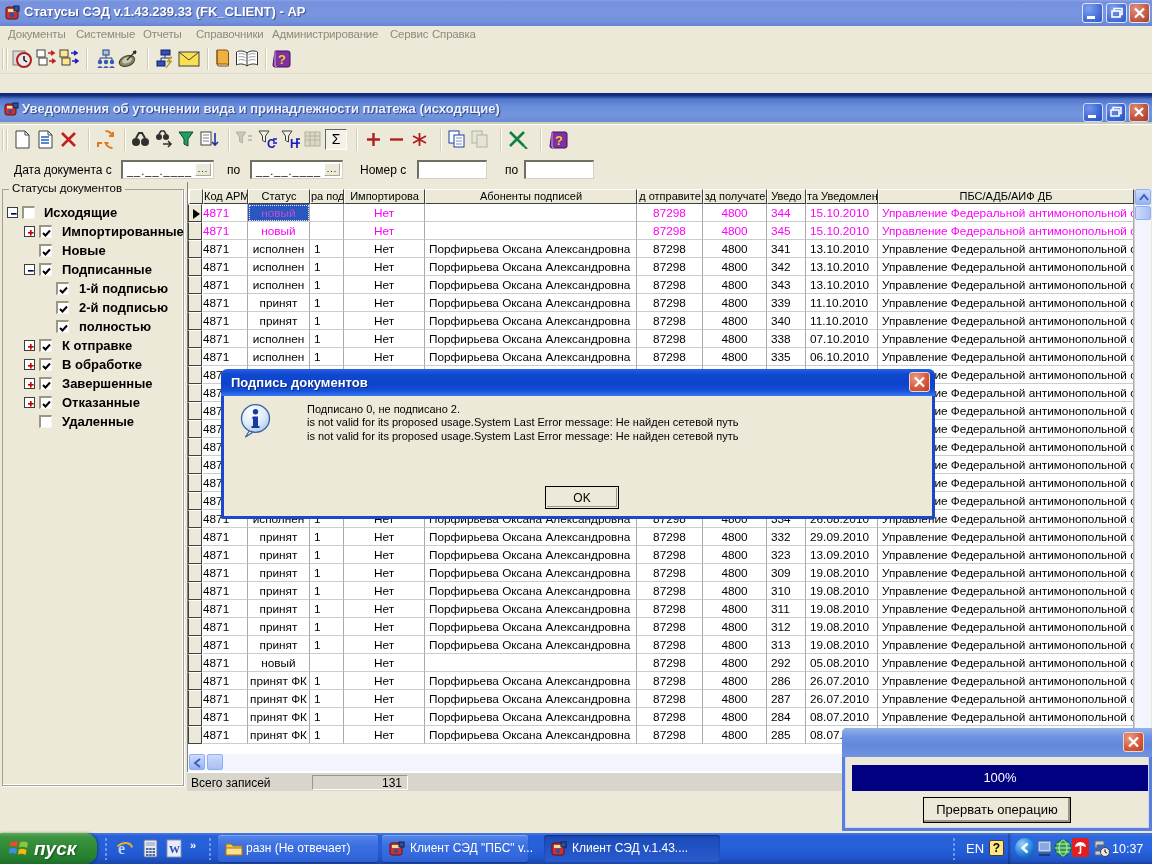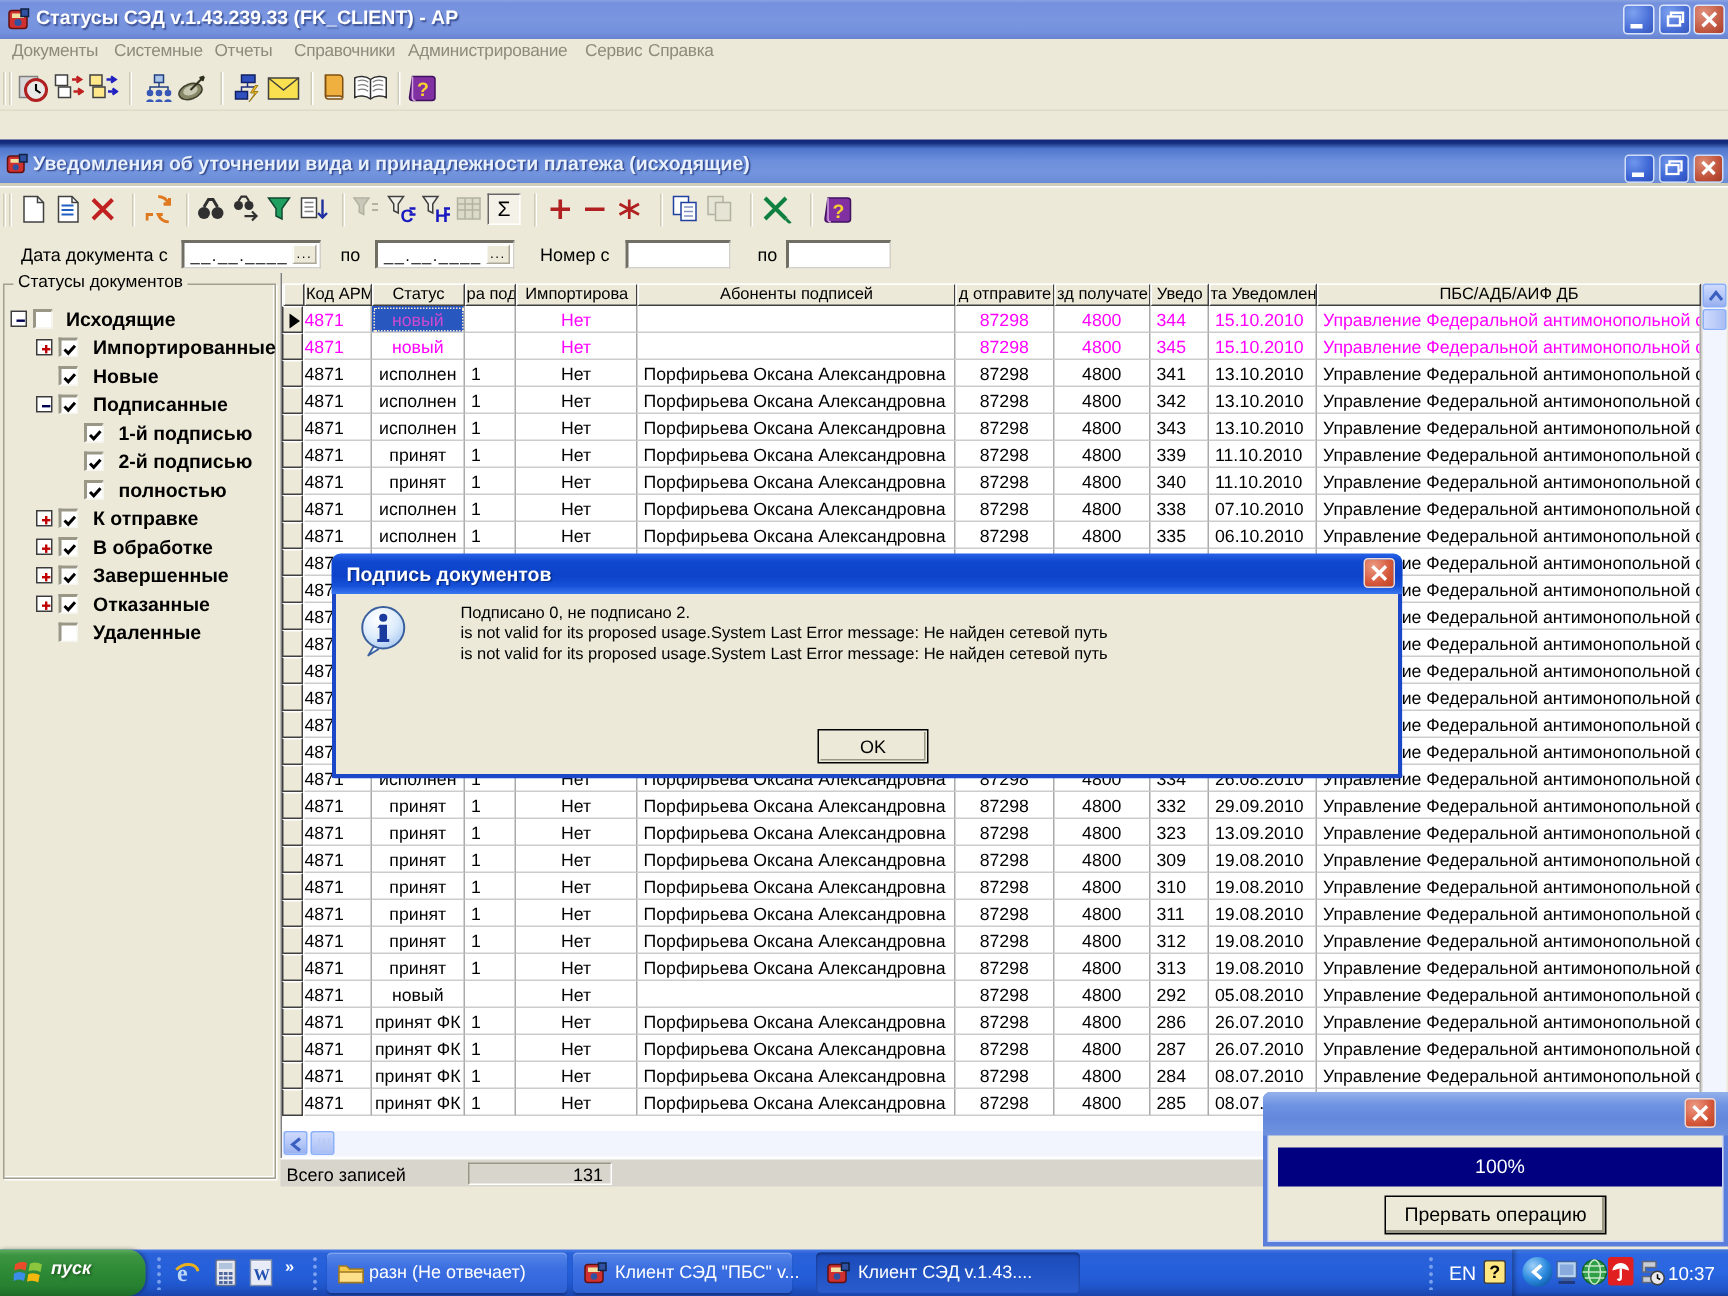--- a/index.html
+++ b/index.html
@@ -125,21 +125,21 @@
 #progbtn { position:absolute; left:78px; top:66px; width:148px; height:26px; background:#ece9d8;
   border:1px solid #000; box-shadow:-1px -1px 0 1px #9a9787 inset;
   text-align:center; font-size:13px; padding-top:4px; }
 
 
 #taskbar { left:0; top:833px; width:1152px; height:31px;
   background:linear-gradient(180deg,#4a7ce8 0%,#2a61d8 9%,#2560da 45%,#2158cf 75%,#1a45ad 100%); }
 #startbtn { position:absolute; left:0; top:0; width:97px; height:31px; border-radius:0 12px 12px 0;
   background:linear-gradient(180deg,#5eac5e 0%,#3c9441 12%,#2f8b36 45%,#268030 80%,#1d6b28 100%);
   box-shadow:1px 0 3px rgba(0,0,0,.4); }
-#startbtn .txt { position:absolute; left:34px; top:5px; color:#fff; font-size:12px; font-weight:bold;
+#startbtn .txt { position:absolute; left:34px; top:5px; color:#fff; font-size:19px; font-weight:bold;
   font-style:italic; text-shadow:1px 1px 2px #1a4f1a; }
 .qsep { position:absolute; top:4px; width:4px; height:23px;
   background:radial-gradient(circle,#7aa0ee 1px,transparent 1.5px) 0 0/4px 5px; }
 .taskbtn { position:absolute; top:2px; height:27px; border-radius:3px; color:#fff; font-size:12px;
   background:linear-gradient(180deg,#5787e8 0%,#3b6ee0 40%,#3569de 70%,#2e61d2 100%);
   box-shadow:0 1px 1px rgba(0,0,0,.25), 0 1px 0 rgba(255,255,255,.25) inset; }
 .taskbtn.pressed { background:linear-gradient(180deg,#1c4ab8 0%,#2153c4 50%,#2a5ccd 100%);
   box-shadow:0 1px 2px rgba(0,0,0,.4) inset; }
 .taskbtn .txt { position:absolute; left:28px; top:6px; white-space:nowrap; overflow:hidden; }
 #tray { position:absolute; left:1008px; top:0; width:164px; height:31px;

